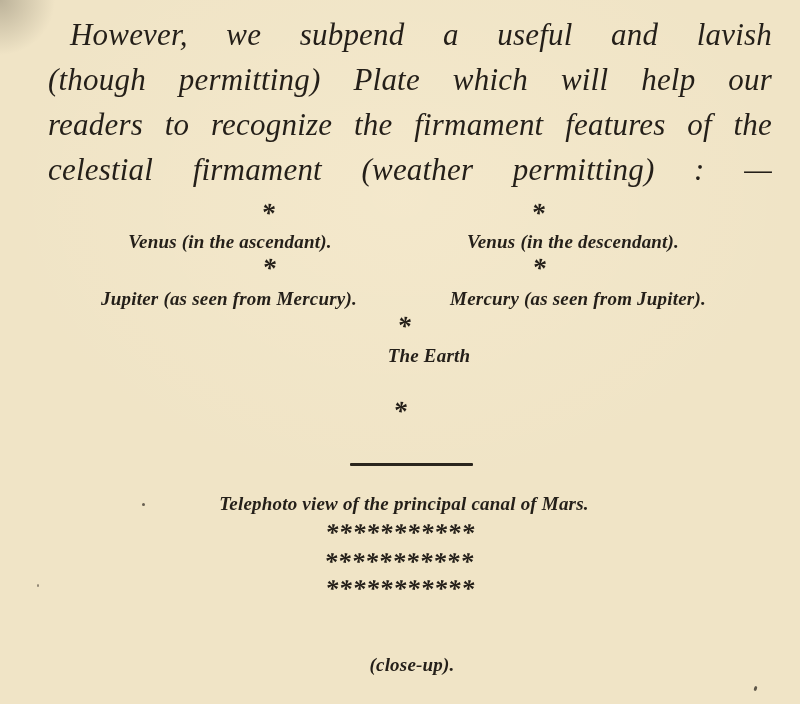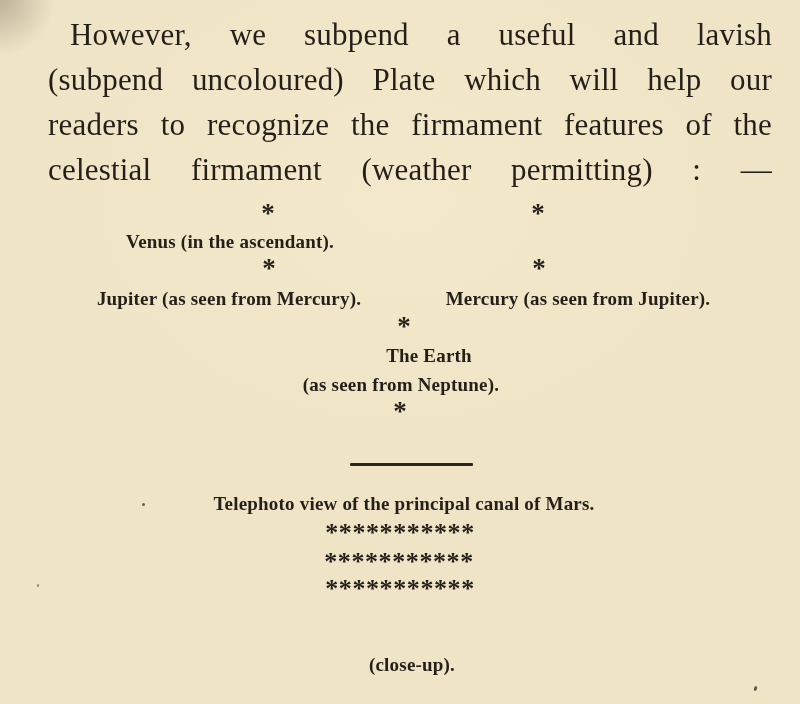--- a/index.html
+++ b/index.html
@@ -15,20 +15,21 @@
     overflow: hidden;
   }
   .page {
     position: relative;
     width: 800px;
     height: 494px;
     background:
       radial-gradient(circle at 0px 0px, rgba(104, 98, 82, 0.38), rgba(104, 98, 82, 0.0) 55px),
       radial-gradient(ellipse at 50% 40%, rgba(255, 245, 220, 0.25), rgba(0,0,0,0) 70%),
       #f0e4c6;
+    font-style: italic;
   }
   
   .paragraph {
     position: absolute;
     left: 48px;
     top: 12px;
     width: 724px;
   }
   .pline {
     font-size: 31px;
@@ -102,40 +103,40 @@
   .speck3 { left: 37px; top: 584px; width: 2px; height: 3px; opacity: 0.55; }
   .speck4 { left: 752px; top: 127px; width: 3px; height: 3px; opacity: 0.25; }
 </style>
 </head>
 <body>
 
 <div class="page">
 
   <div class="paragraph">
     <div class="pline indent">However, we subpend a useful and lavish</div>
-    <div class="pline">(subpend uncoloured) Plate which will help our</div>
+    <div class="pline">(though permitting) Plate which will help our</div>
     <div class="pline">readers to recognize the firmament features of the</div>
     <div class="pline">celestial firmament (weather permitting) : —</div>
   </div>
 
   <span class="pos star s-a1L">*</span>
   <span class="pos star s-a1R">*</span>
 
   <span class="pos caption venusL">Venus (in the ascendant).</span>
+  <span class="pos caption venusR">Venus (in the descendant).</span>
 
   <span class="pos star s-a2L">*</span>
   <span class="pos star s-a2R">*</span>
 
   <span class="pos caption jupiterL">Jupiter (as seen from Mercury).</span>
   <span class="pos caption mercuryR">Mercury (as seen from Jupiter).</span>
 
   <span class="pos star s-a3">*</span>
 
   <span class="pos caption earth1">The Earth</span>
-  <span class="pos caption earth2">(as seen from Neptune).</span>
 
   <span class="pos star s-a4">*</span>
 
   <div class="divider"></div>
 
   <span class="pos caption telephoto">Telephoto view of the principal canal of Mars.</span>
   <span class="pos star-row arow1">***********</span>
   <span class="pos star-row arow2">***********</span>
   <span class="pos star-row arow3">***********</span>
 

